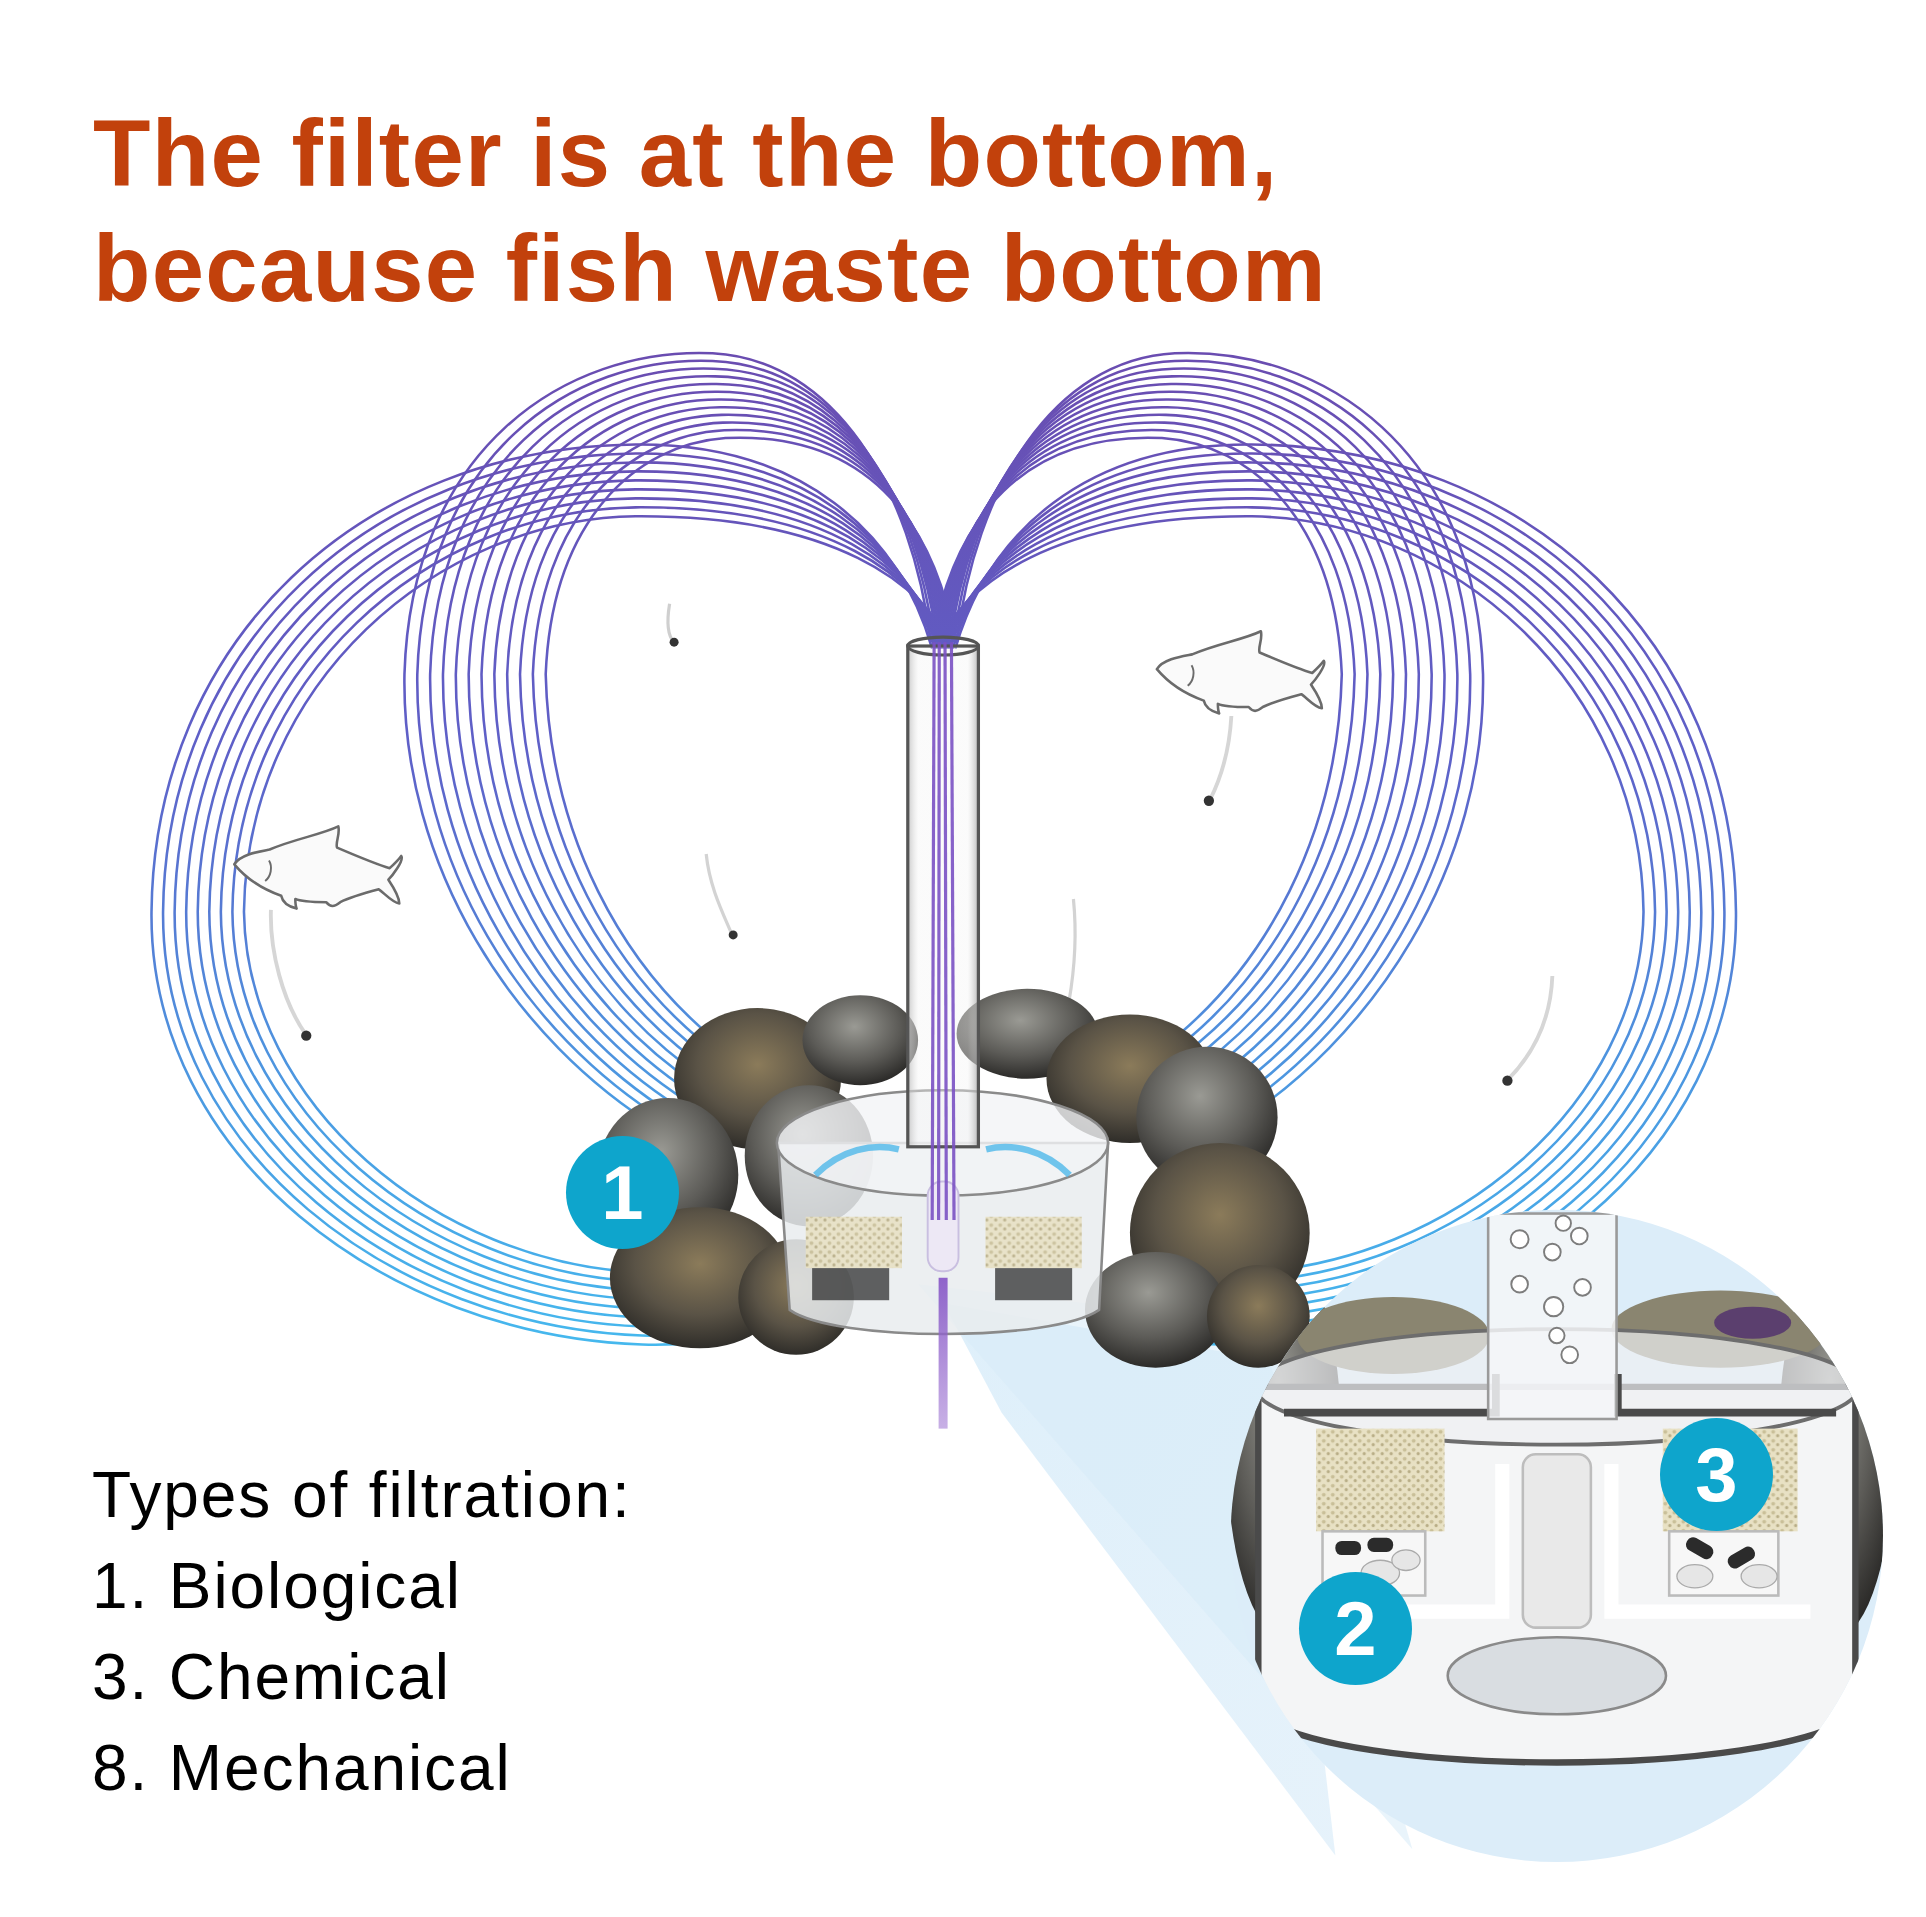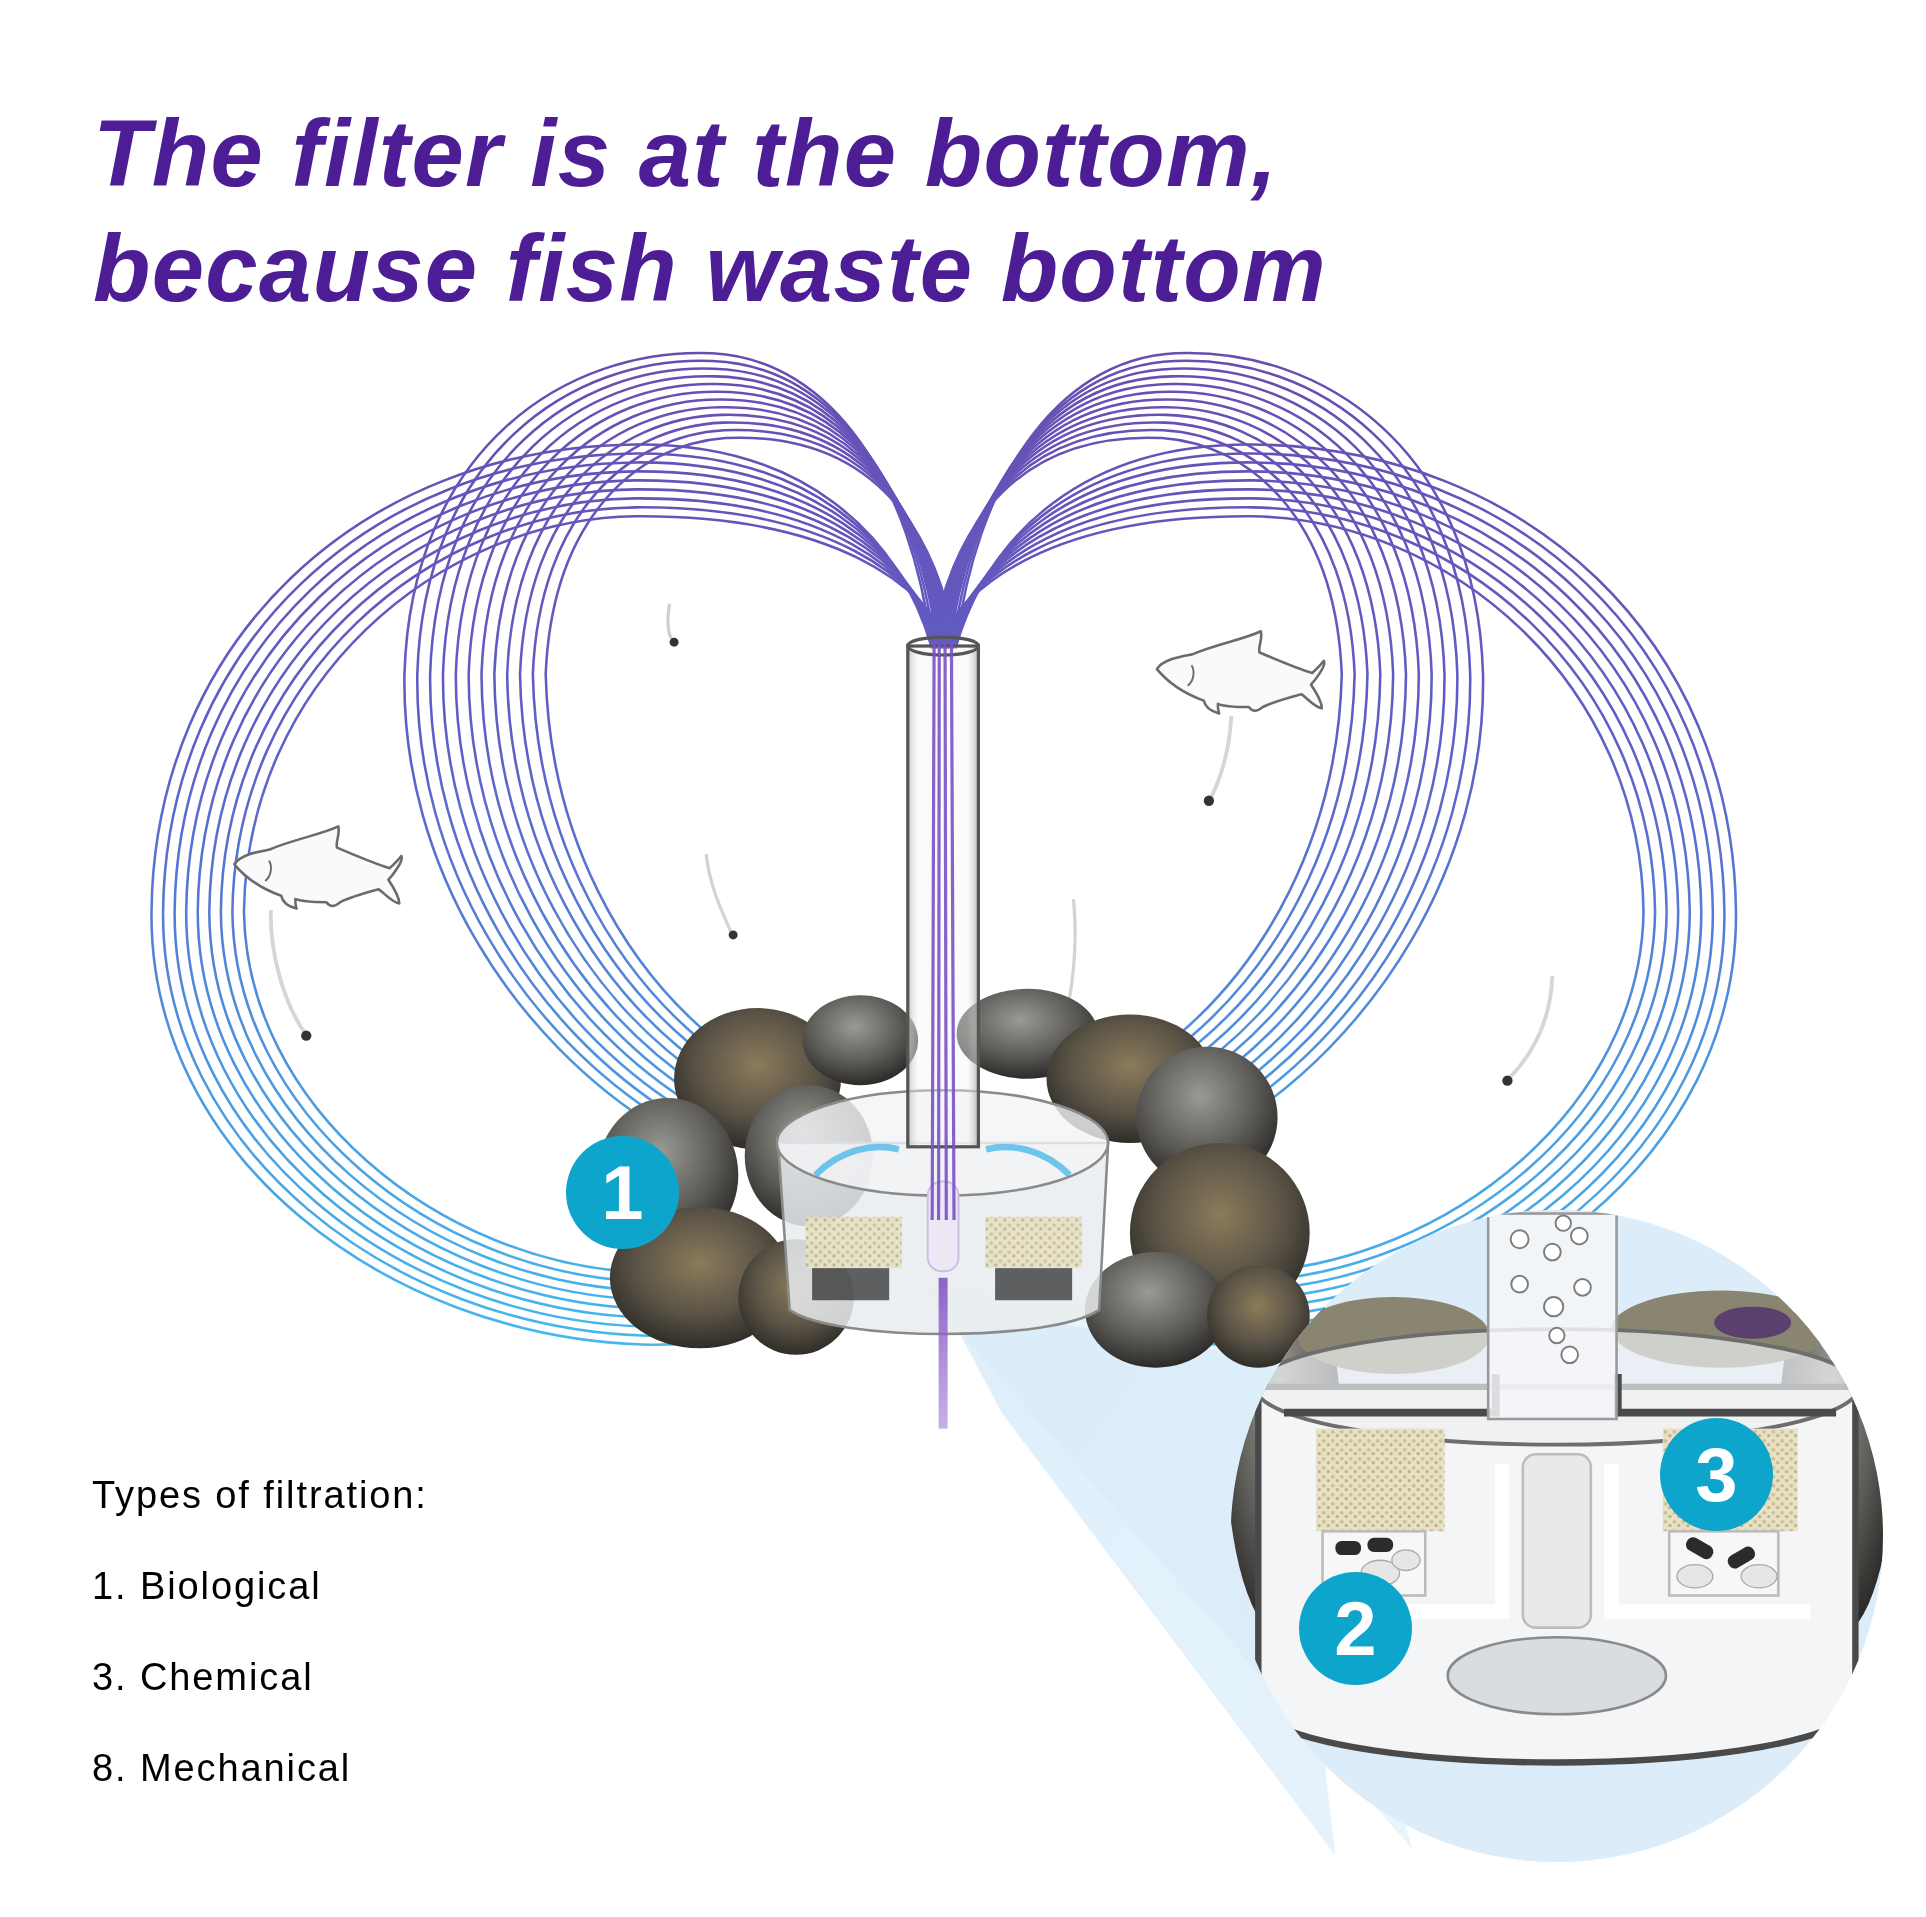--- a/index.html
+++ b/index.html
@@ -1,26 +1,26 @@
 <!DOCTYPE html>
 <html style="font-size:10.3px"><head>
 <meta charset="utf-8">
 <style>
   html, body { margin: 0; padding: 0; background: #ffffff; }
   body { width: 1926px; height: 1918px; position: relative; overflow: hidden; font-family: "Liberation Sans", sans-serif; }
   .title {
     position: absolute; left: 93px; top: 96px; margin: 0;
     font-family: "Liberation Sans", sans-serif; font-weight: 700;
-    font-size: 94px; line-height: 115px; color: #4c1d95; letter-spacing: 1.3px; font-style: italic;
+    font-size: 94px; line-height: 115px; color: #c2410c; letter-spacing: 1.3px;
   }
   .title span { display: block; white-space: nowrap; }
   .legend {
     position: absolute; left: 92px; top: 1450px;
     font-family: "Liberation Sans", sans-serif; font-weight: 400;
-    font-size: 38px; line-height: 91px; color: #000; letter-spacing: 1.9px;
+    font-size: 64px; line-height: 91px; color: #000; letter-spacing: 1.9px;
   }
   .legend div { white-space: nowrap; }
   svg.art { position: absolute; left: 0; top: 0; width: 1926px; height: 1918px; }
   .badge {
     position: absolute; width: 113px; height: 113px; border-radius: 50%;
     background: #0ea5cc; color: #fff; display: flex; align-items: center; justify-content: center;
     font-family: "Liberation Sans", sans-serif; font-weight: 700; font-size: 76px;
   }
 </style>
 </head>

